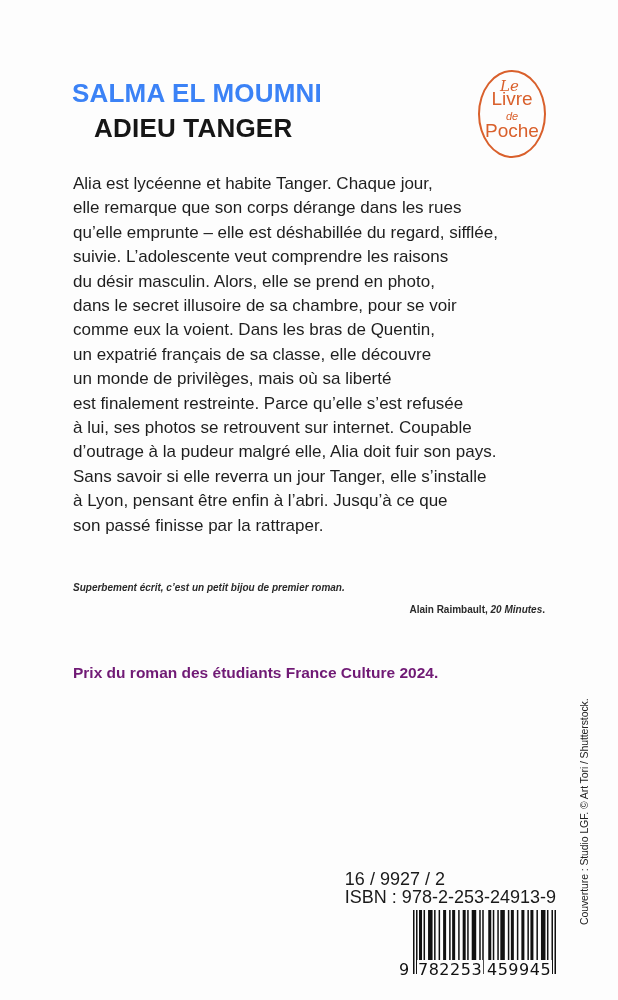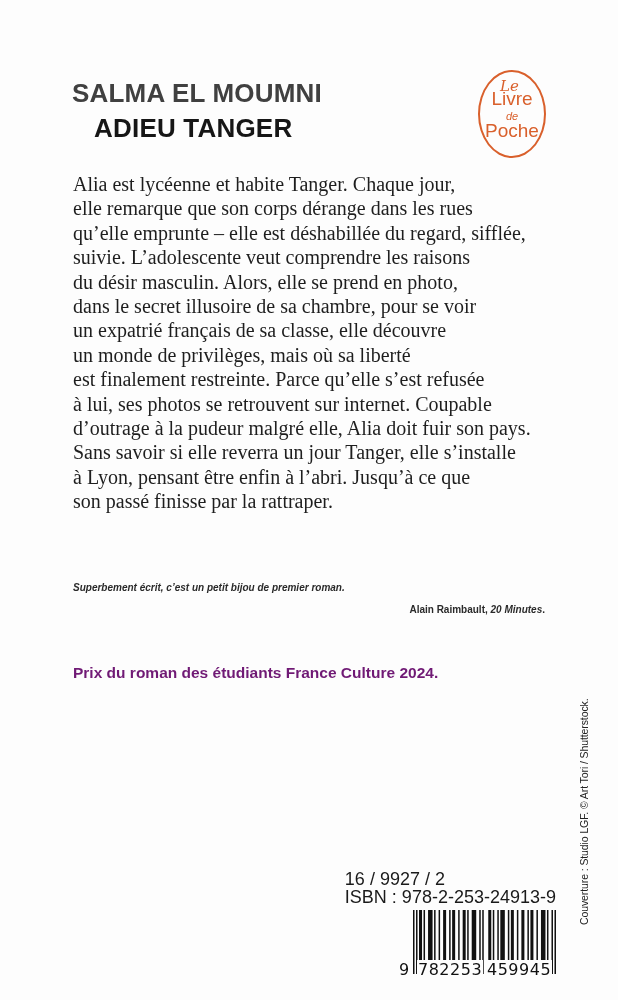--- a/index.html
+++ b/index.html
@@ -5,40 +5,40 @@
   html, body { margin: 0; padding: 0; }
   body {
     width: 618px; height: 1000px; background: #fdfdfd;
     position: relative; overflow: hidden;
     font-family: "Liberation Sans", "DejaVu Sans", sans-serif;
     color: #1c1c1c;
   }
   .author {
     position: absolute; left: 72px; top: 78px;
     font-size: 26px; font-weight: bold; letter-spacing: 0.2px;
-    color: #404040; white-space: nowrap;
+    color: #3b82f6; white-space: nowrap;
   }
   .title {
     position: absolute; left: 72px; top: 113px;
     font-size: 26px; font-weight: bold; letter-spacing: 0.2px;
     color: #161616; white-space: nowrap; margin-left: 22px;
   }
   .logo {
     position: absolute; left: 478px; top: 70px;
     width: 68px; height: 88px;
     border: 2px solid #d9602c; border-radius: 50% / 50%;
     box-sizing: border-box; color: #d9602c; text-align: center;
   }
   .logo .le { position: absolute; left: 20px; top: 5px; font-family: "DejaVu Serif", serif; font-style: italic; font-size: 15px; }
   .logo .livre { position: absolute; left: 0; right: 0; top: 17px; font-size: 19px; line-height: 20px; }
   .logo .de { position: absolute; left: 0; right: 0; top: 38px; font-size: 11px; font-style: italic; }
   .logo .poche { position: absolute; left: 0; right: 0; top: 49px; font-size: 19px; line-height: 20px; }
   .body-text {
     position: absolute; left: 73px; top: 172px;
-    font-size: 20px; line-height: 24.4px; color: #1e1e1e; font-family: Liberation Serif, serif;
+    font-size: 17px; line-height: 24.4px; color: #1e1e1e;
   }
   .body-text .line { display: block; white-space: nowrap; }
   .quote {
     position: absolute; left: 73px; top: 577px; width: 472px;
     font-size: 10px; line-height: 22px; color: #2a2a2a; font-weight: bold;
   }
   .quote .q-text { font-style: italic; display: block; white-space: nowrap; }
   .quote .q-attr { display: block; text-align: right; white-space: nowrap; }
   .quote .q-attr i { font-style: italic; }
   .prize {
@@ -77,20 +77,21 @@
   <span class="poche">Poche</span>
 </div>
 
 <div class="body-text">
   <span class="line">Alia est lycéenne et habite Tanger. Chaque jour,</span>
   <span class="line">elle remarque que son corps dérange dans les rues</span>
   <span class="line">qu’elle emprunte – elle est déshabillée du regard, sifflée,</span>
   <span class="line">suivie. L’adolescente veut comprendre les raisons</span>
   <span class="line">du désir masculin. Alors, elle se prend en photo,</span>
   <span class="line">dans le secret illusoire de sa chambre, pour se voir</span>
+  <span class="line">comme eux la voient. Dans les bras de Quentin,</span>
   <span class="line">un expatrié français de sa classe, elle découvre</span>
   <span class="line">un monde de privilèges, mais où sa liberté</span>
   <span class="line">est finalement restreinte. Parce qu’elle s’est refusée</span>
   <span class="line">à lui, ses photos se retrouvent sur internet. Coupable</span>
   <span class="line">d’outrage à la pudeur malgré elle, Alia doit fuir son pays.</span>
   <span class="line">Sans savoir si elle reverra un jour Tanger, elle s’installe</span>
   <span class="line">à Lyon, pensant être enfin à l’abri. Jusqu’à ce que</span>
   <span class="line">son passé finisse par la rattraper.</span>
 </div>
 

